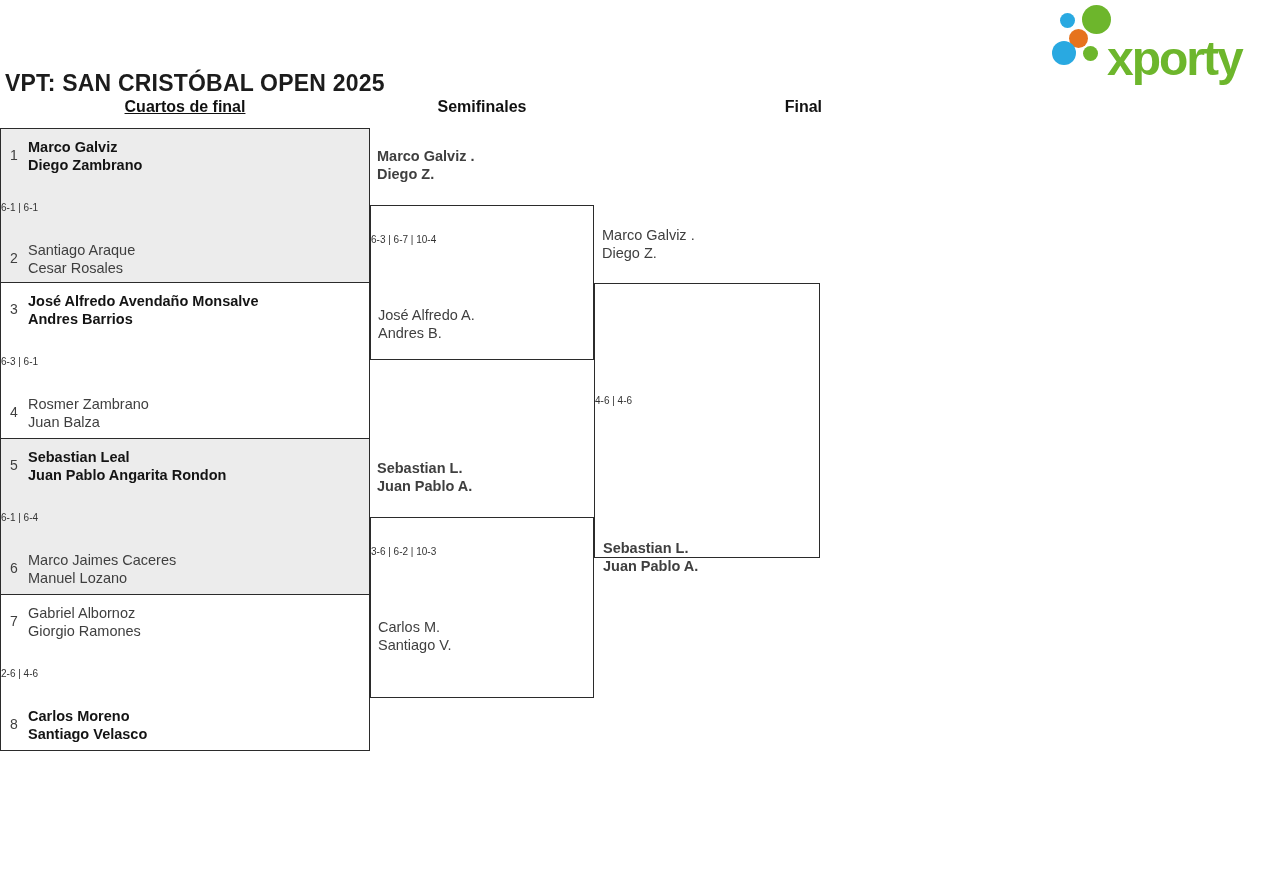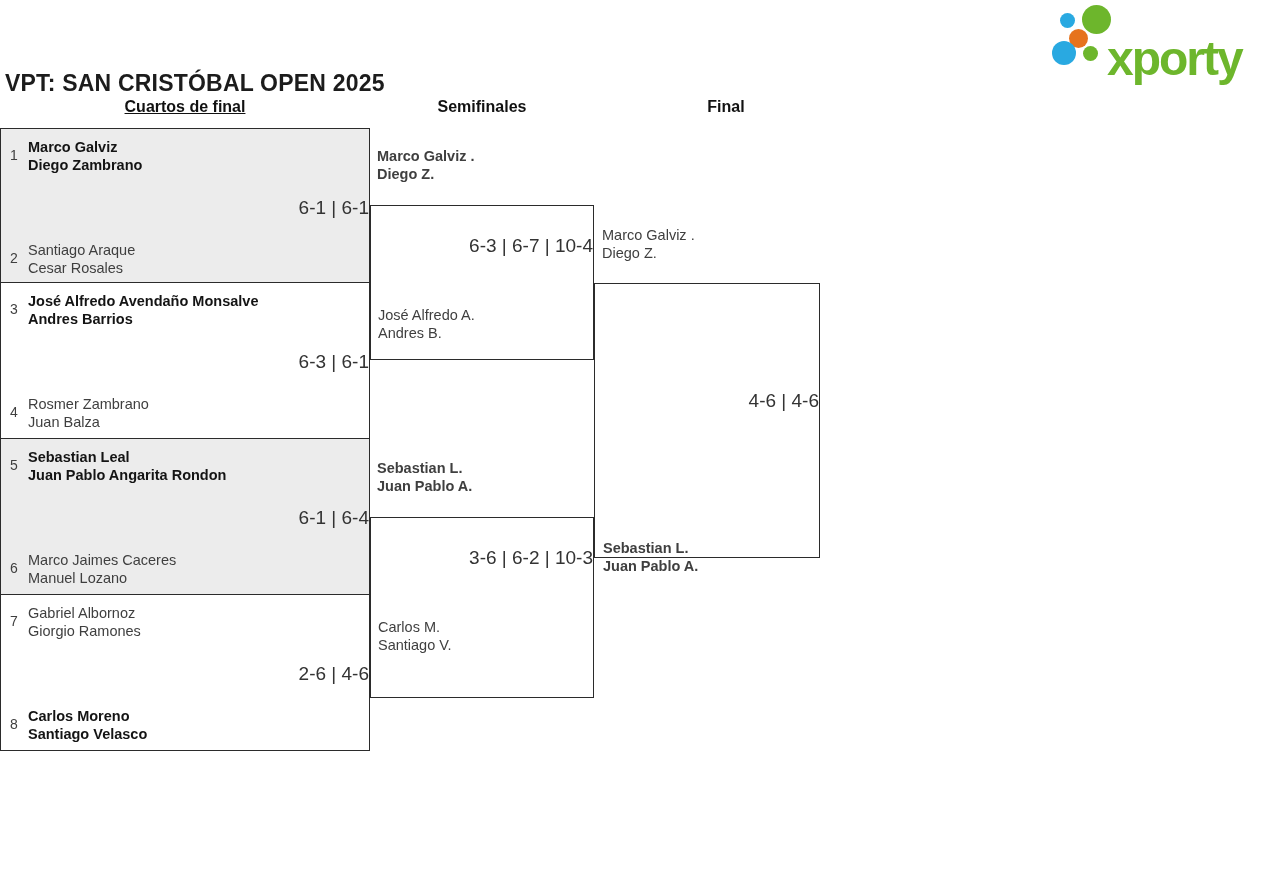--- a/index.html
+++ b/index.html
@@ -19,50 +19,50 @@
   .dot-blue-big   {left:2px;top:38px;width:24px;height:24px;}
   .dot-green-small{left:33px;top:43px;width:15px;height:15px;}
   .logo-text{position:absolute;left:57px;top:10px;font-size:48px;line-height:52px;
              font-weight:bold;letter-spacing:-2px;margin-top:20px;}
 
   
   .round-header{position:absolute;top:97px;text-align:center;font-size:16px;
                 font-weight:bold;color:#111;line-height:20px;}
   .rh-qf{left:0;width:370px;text-decoration:underline;}
   .rh-sf{left:370px;width:224px;}
-  .rh-f {left:613px;width:226px;}
+  .rh-f {left:596px;width:226px;text-align:right;}
 
   
   .match{position:absolute;left:0;width:370px;border:1px solid #2b2b2b;
          background:#ffffff;box-sizing:border-box;}
   .match.shaded{background:#ececec;}
   .qf-m1{top:128px;height:155px;}
   .qf-m2{top:282px;height:157px;}
   .qf-m3{top:438px;height:157px;}
   .qf-m4{top:594px;height:157px;}
 
   .seed{position:absolute;left:4px;width:18px;text-align:center;font-size:14px;
         color:#3f3f3f;line-height:16px;}
   .seed-top{top:18px;}
   .seed-bottom{top:121px;}
   .team{position:absolute;left:27px;font-size:14.5px;line-height:18px;color:#3f3f3f;}
   .team-top{top:9px;}
   .team-bottom{top:112px;}
   .team div{white-space:pre;}
   .winner{font-weight:bold;color:#141414;}
-  .score{position:absolute;left:0;right:0;text-align:right;font-size:19px;
-         color:#333;line-height:17px;margin-left:48px;}
+  .score{position:absolute;left:0;right:0;text-align:left;font-size:10px;
+         color:#333;line-height:17px;}
   .qf-score{top:70px;}
 
   
   .adv-box{position:absolute;border:1px solid #2b2b2b;box-sizing:border-box;background:transparent;}
   .sf-box1{left:370px;top:205px;width:224px;height:155px;}
   .sf-box2{left:370px;top:517px;width:224px;height:181px;}
   .final-box{left:594px;top:283px;width:226px;height:275px;}
-  .sf-score{top:31px;padding-left:47px;}
+  .sf-score{top:25px;}
   .final-score{top:108px;}
   .inner-team{position:absolute;left:7px;font-size:14.5px;line-height:18px;color:#3f3f3f;}
   .sf-inner-team{top:100px;}
   .final-inner-team{left:8px;top:255px;}
 
   
   .float-team{position:absolute;font-size:14.5px;line-height:18px;color:#3f3f3f;}
   .ft-sf1{left:377px;top:147px;}
   .ft-sf2{left:377px;top:459px;}
   .ft-final{left:602px;top:226px;}

